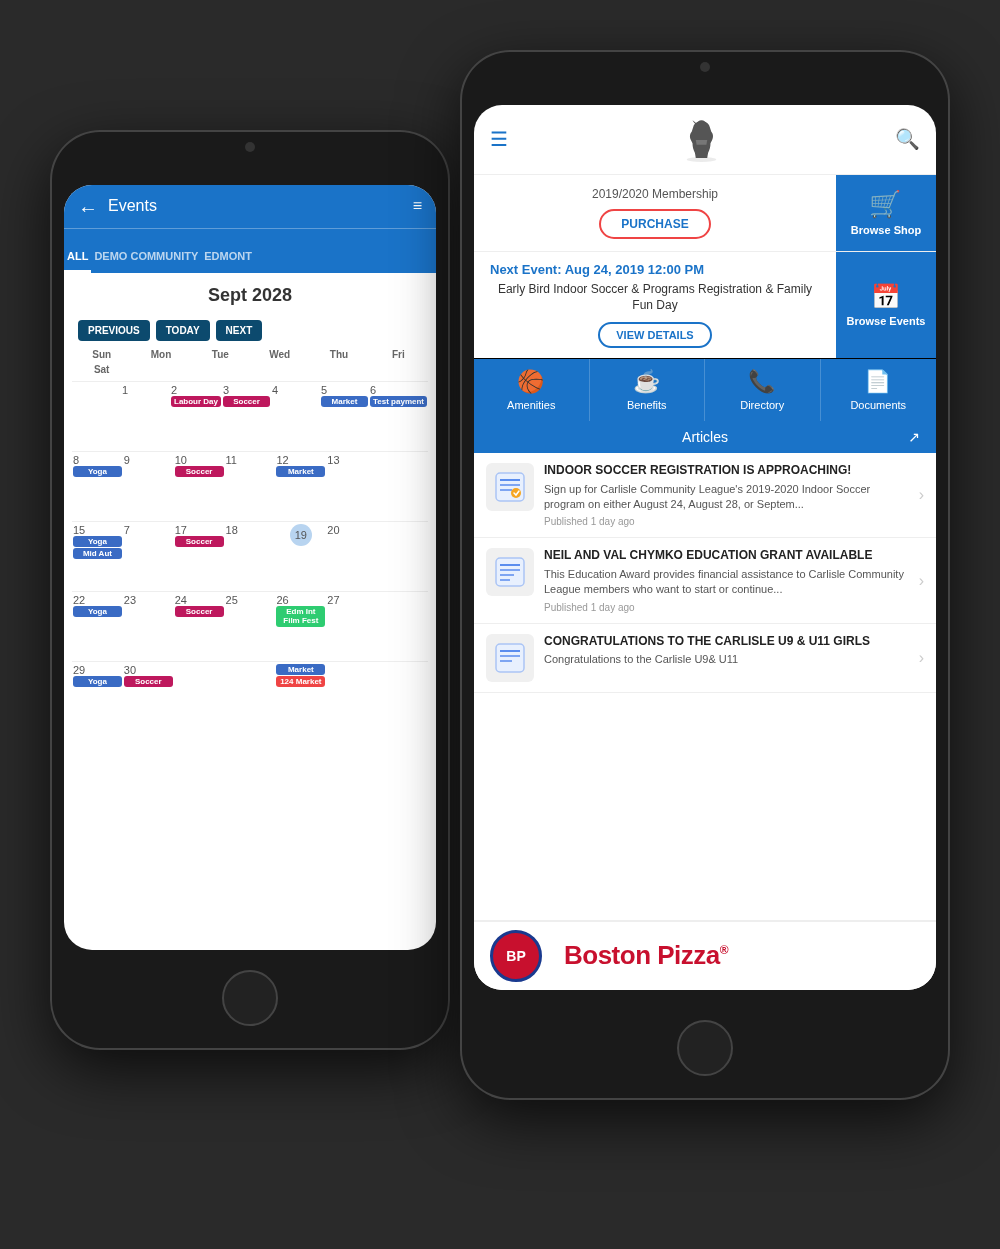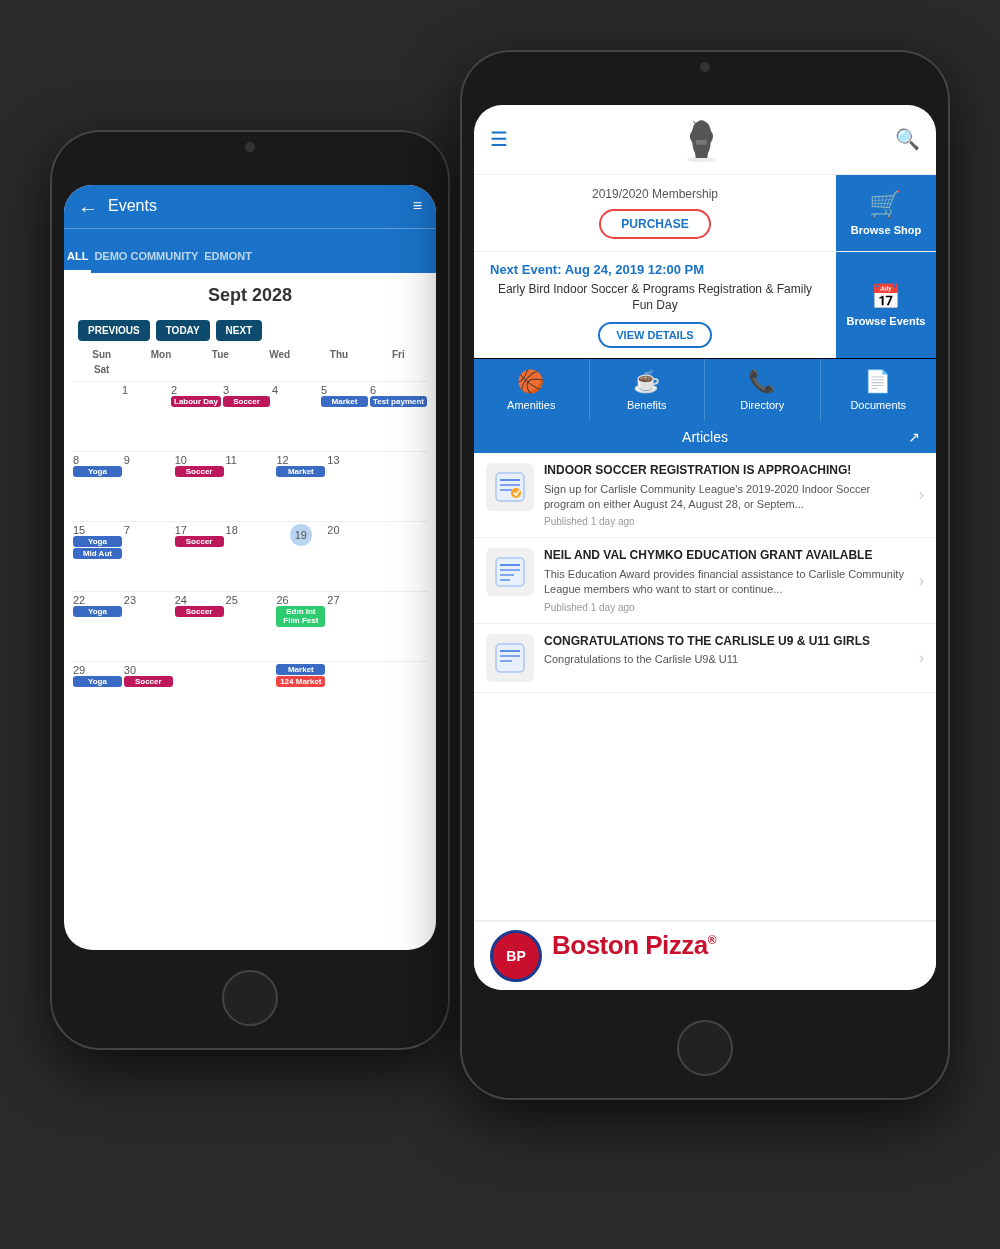--- a/index.html
+++ b/index.html
@@ -509,25 +509,25 @@
 
     .article-chevron {
       color: #ccc;
       font-size: 16px;
       align-self: center;
     }
 
     .boston-pizza-banner {
       background: #fff;
       display: flex;
-      align-items: flex-start;
+      align-items: center;
       padding: 8px 16px;
       border-top: 2px solid #eee;
       flex-shrink: 0;
-      gap: 10px;
+      gap: 22px;
     }
 
     .bp-logo-circle {
       width: 52px;
       height: 52px;
       background: #c8102e;
       border-radius: 50%;
       display: flex;
       align-items: center;
       justify-content: center;

